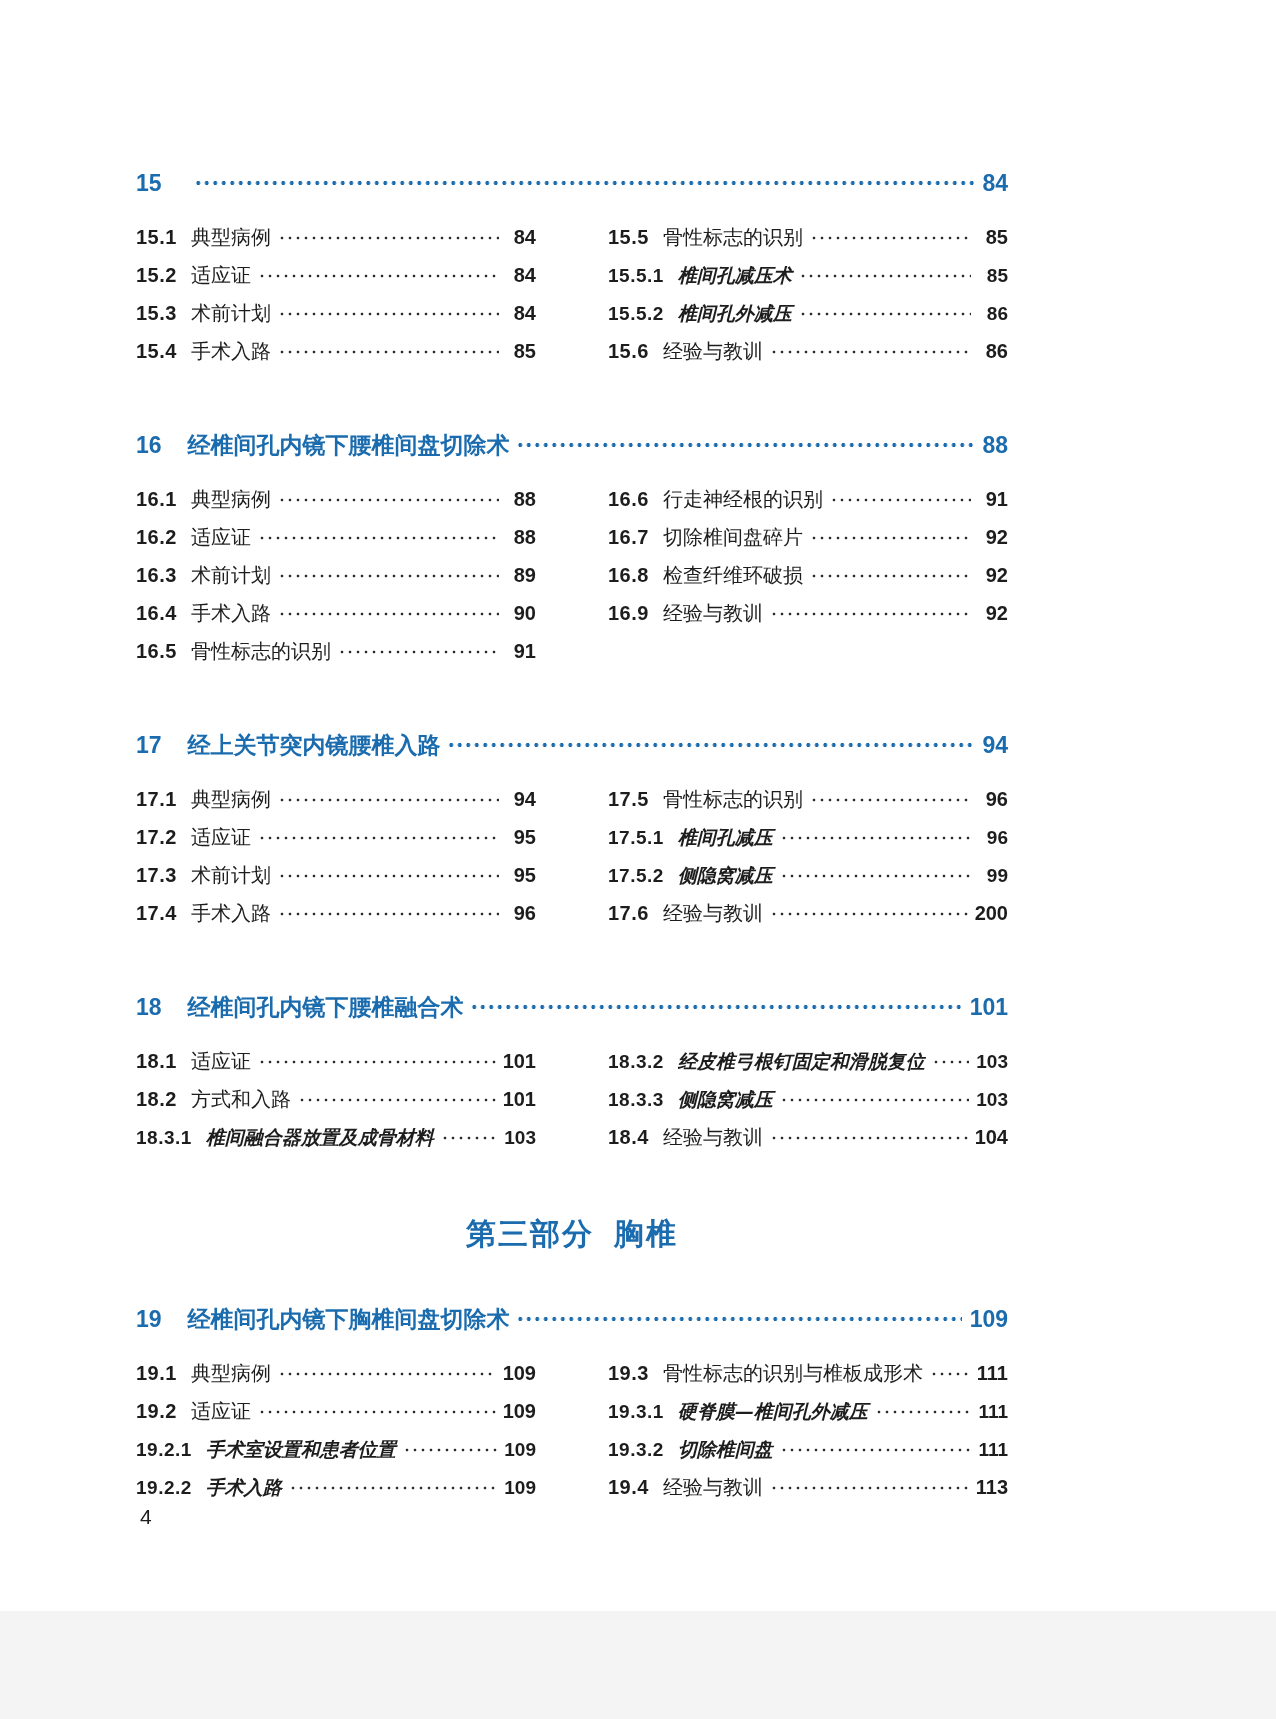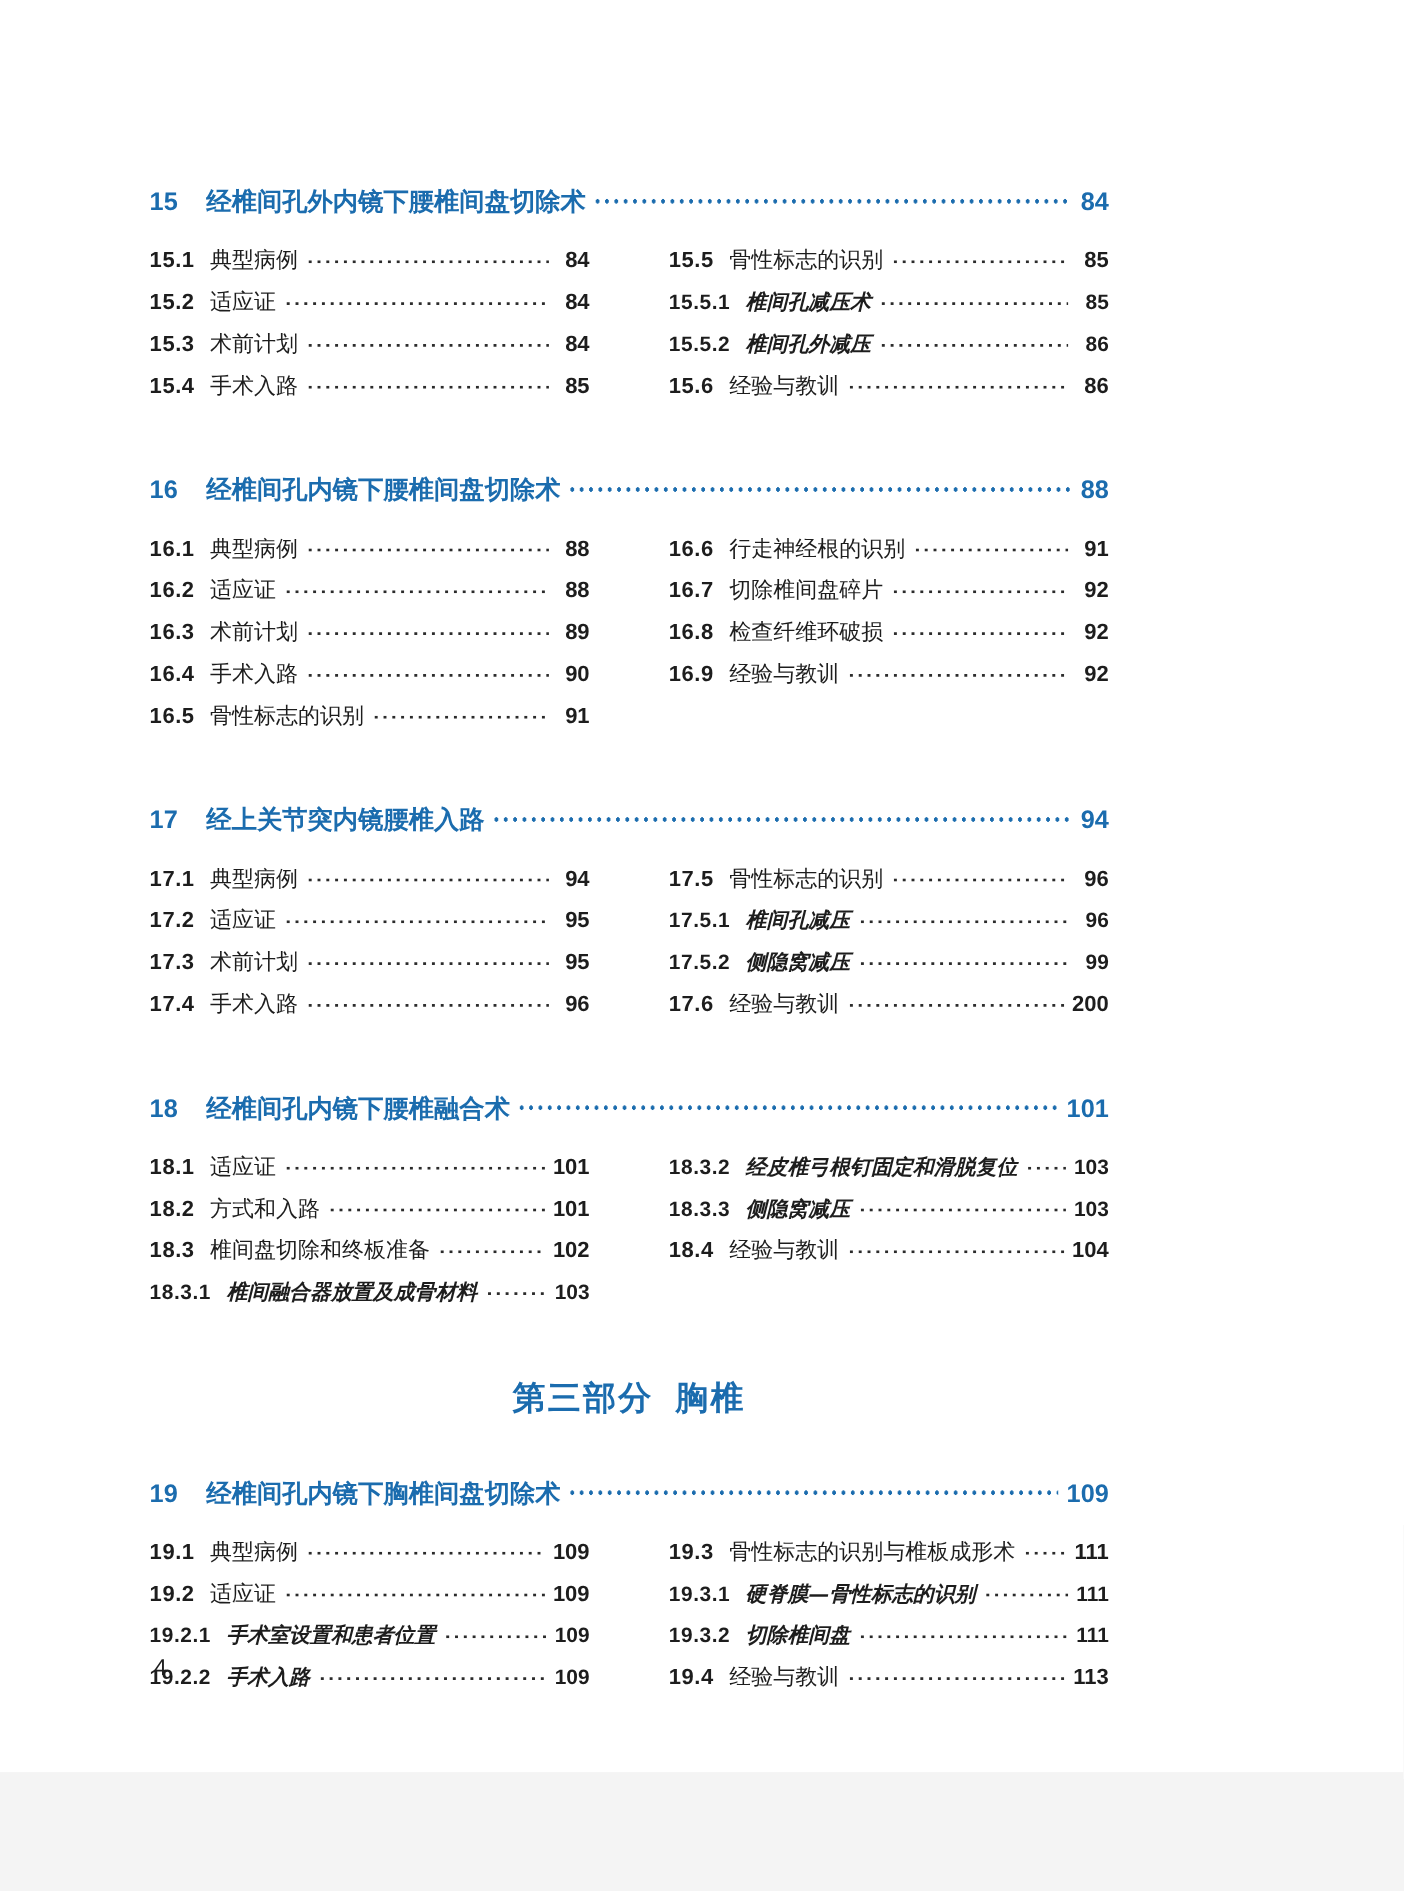--- a/index.html
+++ b/index.html
@@ -103,21 +103,20 @@
   }
 </style>
 </head>
 <body>
 
 <div class="page">
   <main class="toc">
       <section class="chapter">
         <div class="ch-head">
           <span class="num">15</span>
-          <span class="title">经椎间孔外内镜下腰椎间盘切除术</span>
           <span class="leader"></span>
           <span class="pg">84</span>
         </div>
         <div class="cols">
           <div class="col">
             <div class="item">
               <span class="num">15.1</span>
               <span class="title">典型病例</span>
               <span class="leader"></span>
               <span class="pg">84</span>
@@ -312,26 +311,20 @@
               <span class="num">18.1</span>
               <span class="title">适应证</span>
               <span class="leader"></span>
               <span class="pg">101</span>
             </div>
             <div class="item">
               <span class="num">18.2</span>
               <span class="title">方式和入路</span>
               <span class="leader"></span>
               <span class="pg">101</span>
-            </div>
-            <div class="item">
-              <span class="num">18.3</span>
-              <span class="title">椎间盘切除和终板准备</span>
-              <span class="leader"></span>
-              <span class="pg">102</span>
             </div>
             <div class="item sub">
               <span class="num">18.3.1</span>
               <span class="title">椎间融合器放置及成骨材料</span>
               <span class="leader"></span>
               <span class="pg">103</span>
             </div>
           </div>
           <div class="col">
             <div class="item sub">
@@ -392,21 +385,21 @@
           </div>
           <div class="col">
             <div class="item">
               <span class="num">19.3</span>
               <span class="title">骨性标志的识别与椎板成形术</span>
               <span class="leader"></span>
               <span class="pg">111</span>
             </div>
             <div class="item sub">
               <span class="num">19.3.1</span>
-              <span class="title">硬脊膜—骨性标志的识别</span>
+              <span class="title">硬脊膜—椎间孔外减压</span>
               <span class="leader"></span>
               <span class="pg">111</span>
             </div>
             <div class="item sub">
               <span class="num">19.3.2</span>
               <span class="title">切除椎间盘</span>
               <span class="leader"></span>
               <span class="pg">111</span>
             </div>
             <div class="item">

